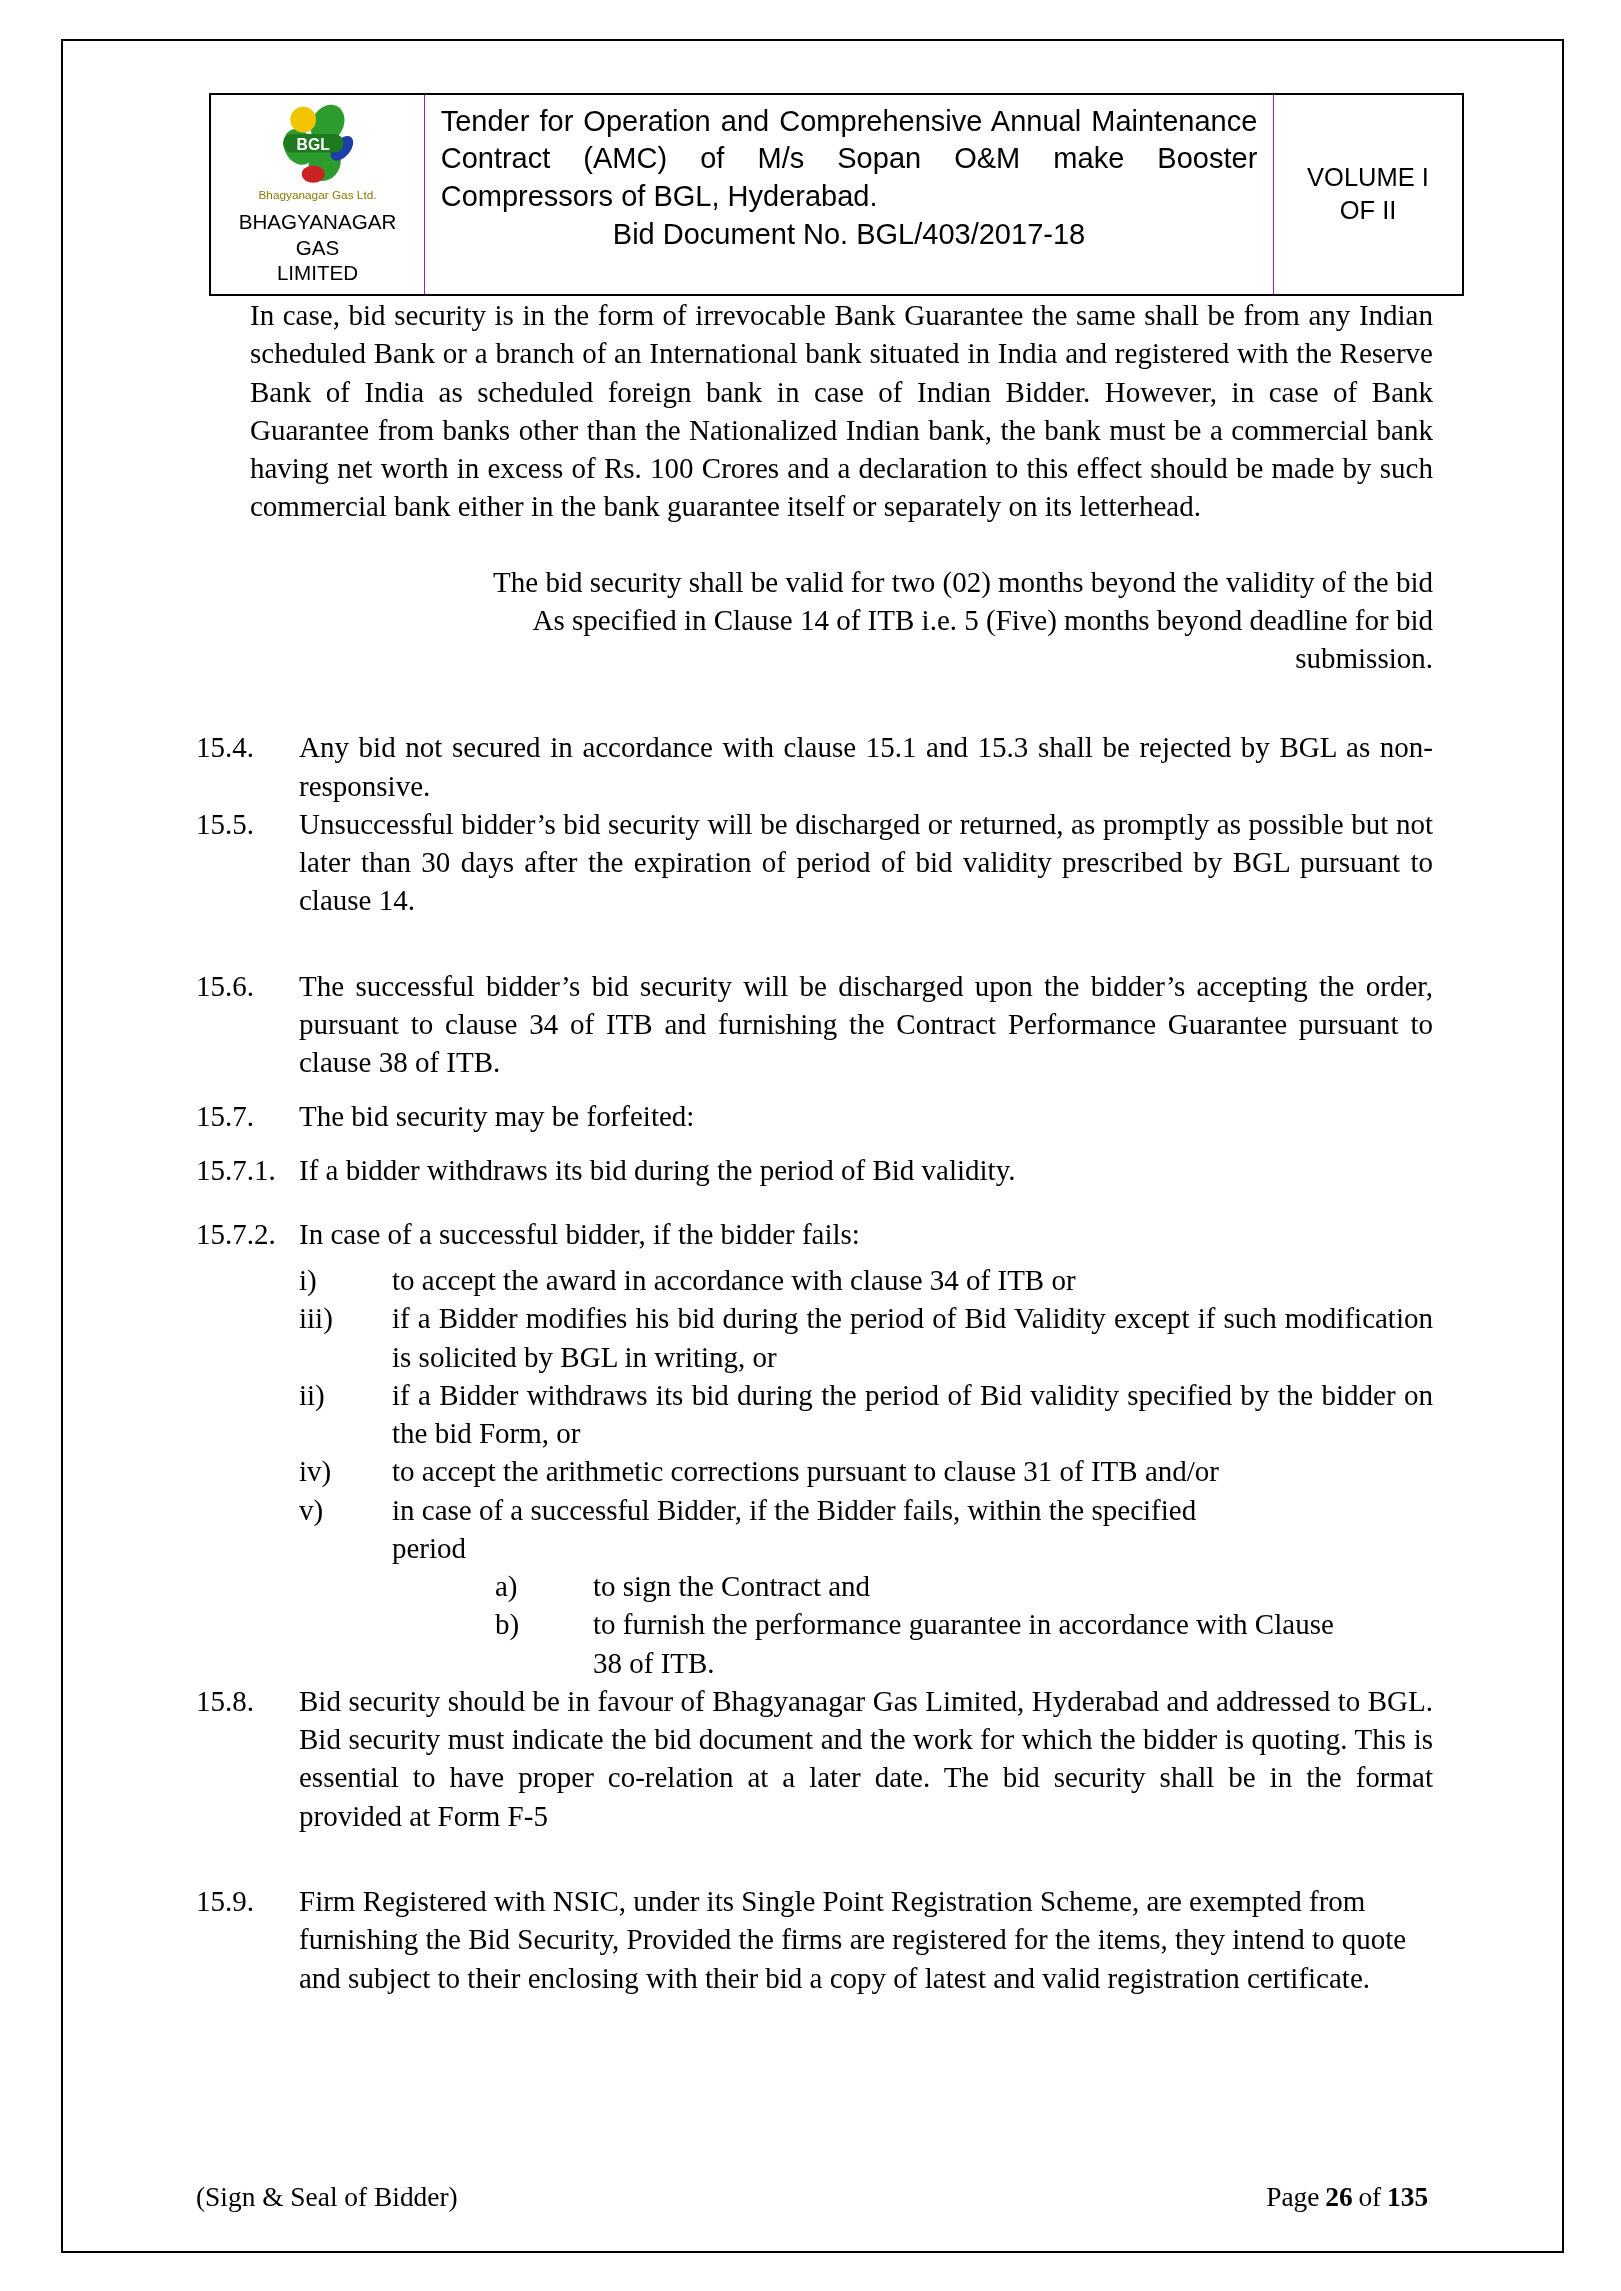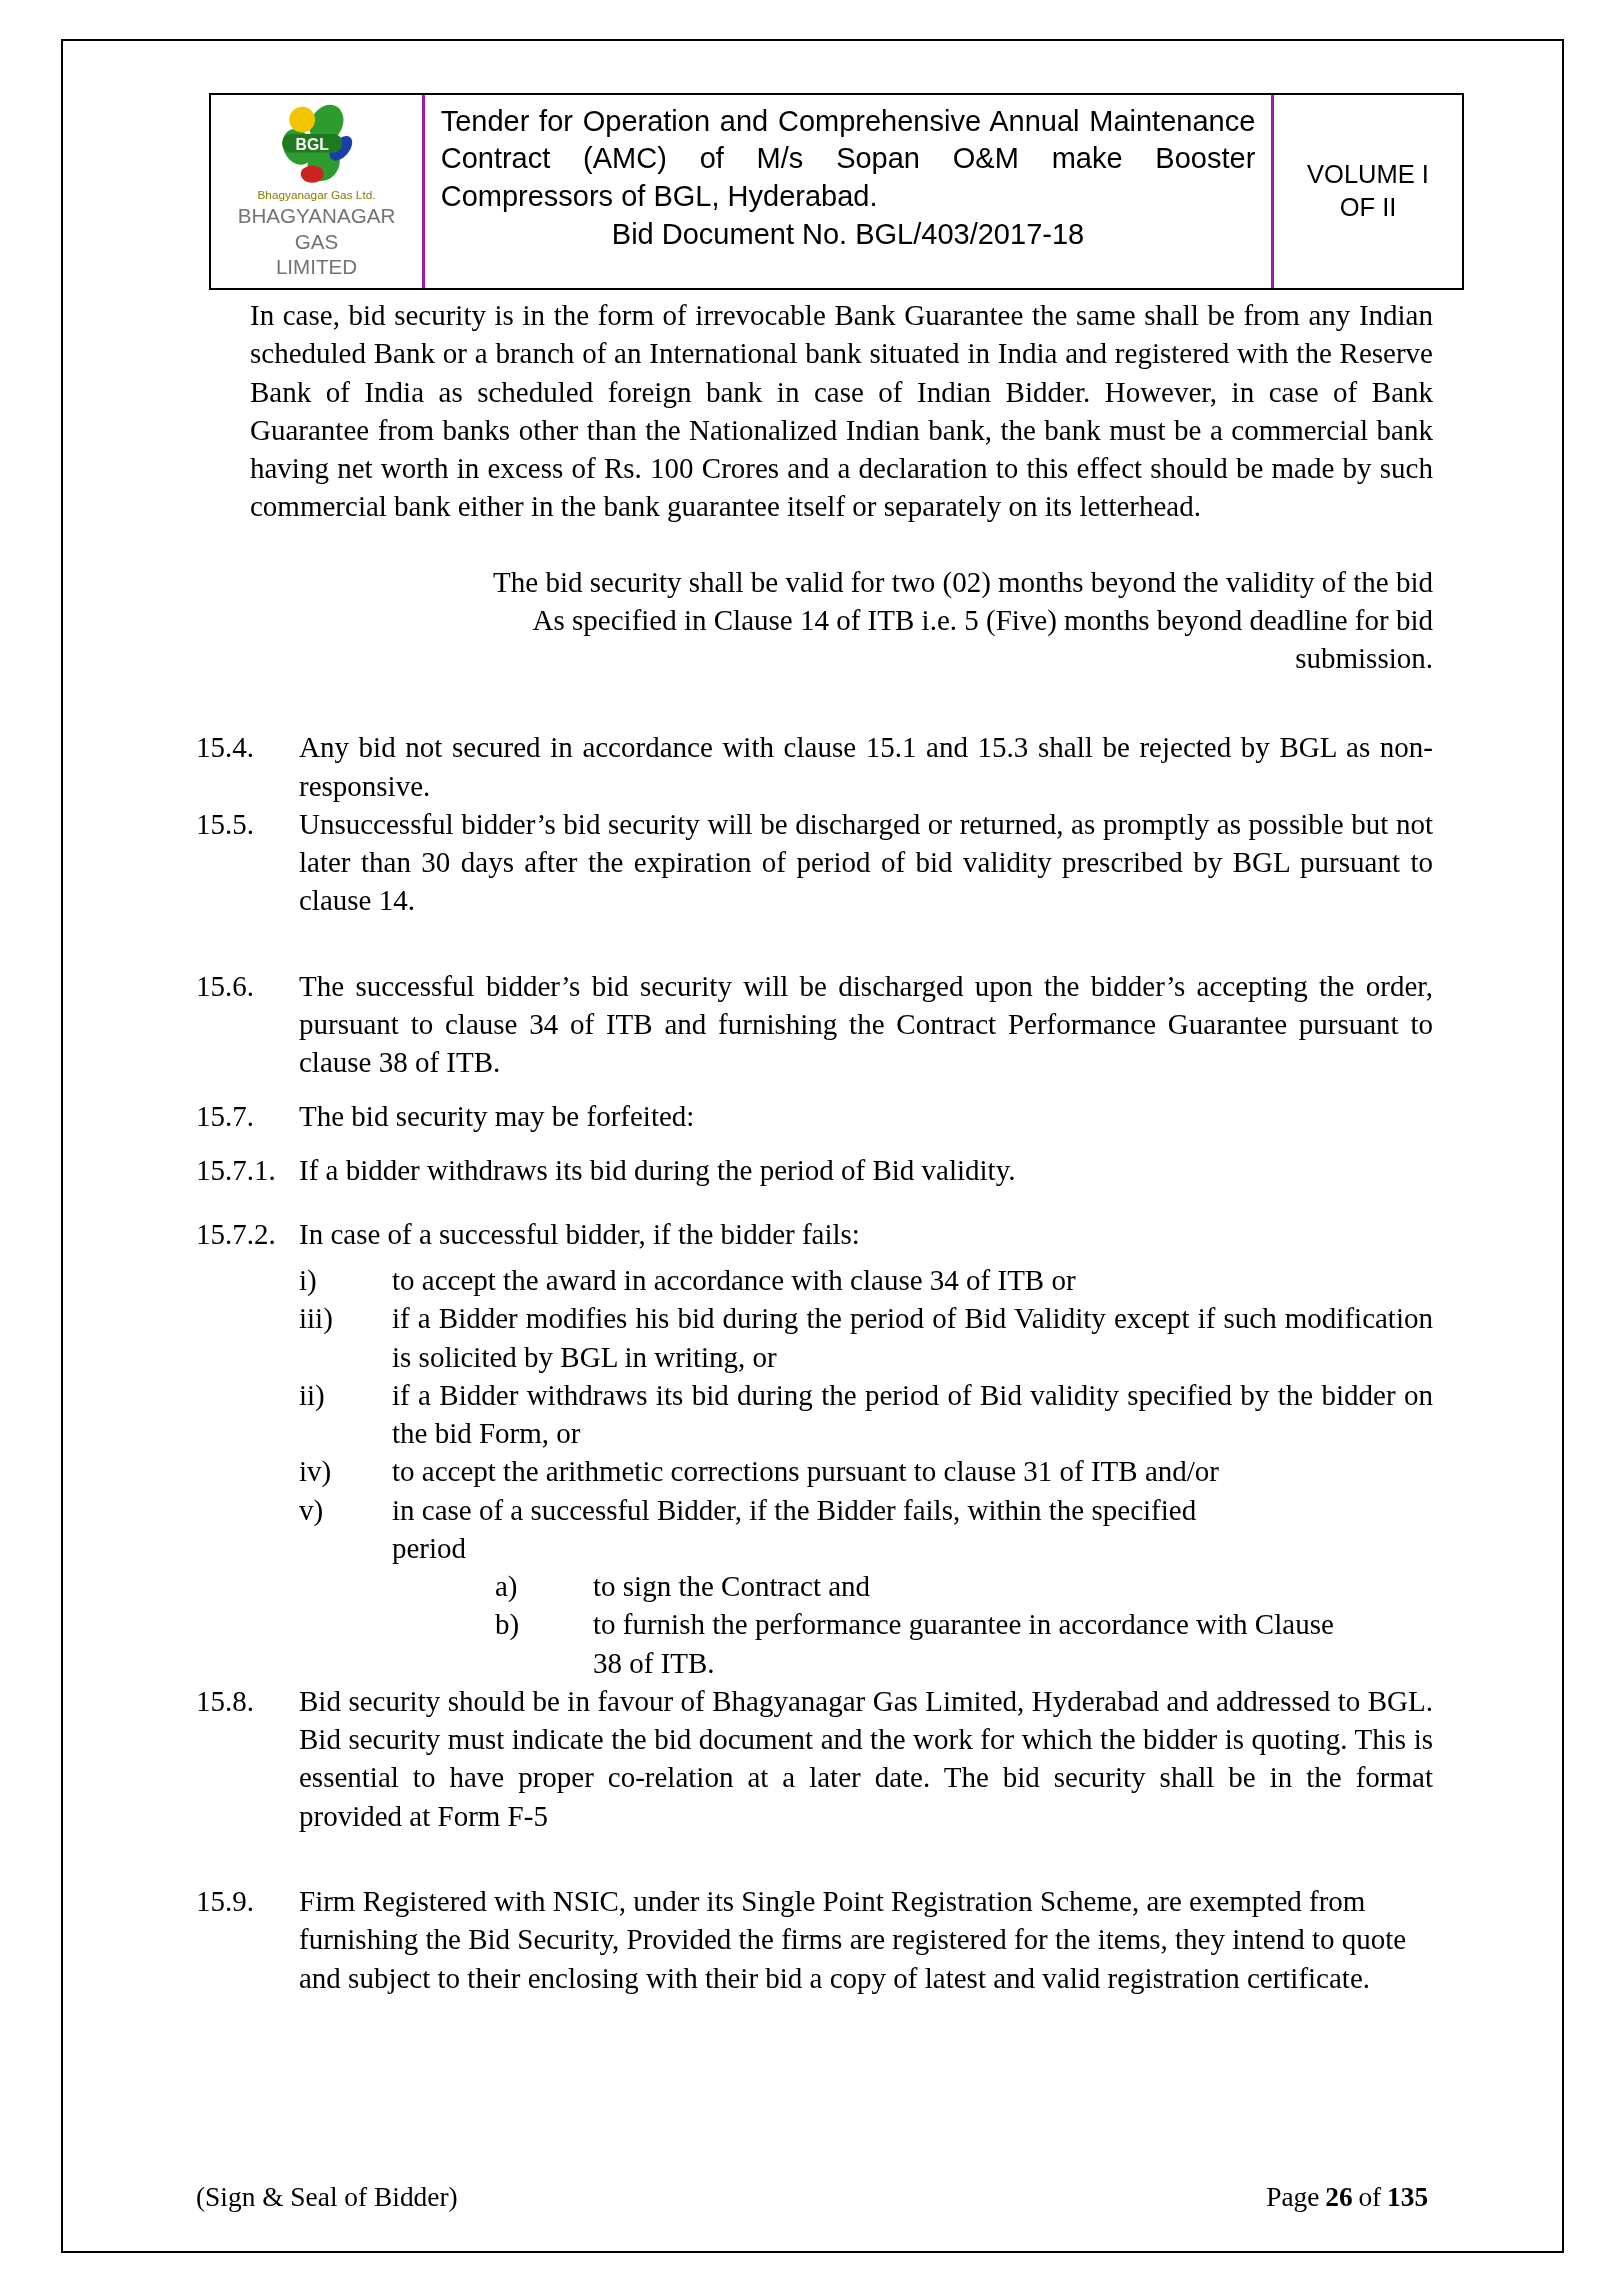--- a/index.html
+++ b/index.html
@@ -15,28 +15,28 @@
     position:absolute;left:61px;top:39px;right:57px;bottom:39px;
     border:2px solid #000;
   }
   
   .header-table{
     position:absolute;left:209px;top:93px;
     display:flex;align-items:stretch;
     border:2px solid #000;
     font-family:"Liberation Sans", sans-serif;
   }
-  .hcell{border-right:3px solid #a21caf;}
+  .hcell{border-right:1px solid #a21caf;}
   .hcell:last-child{border-right:none;}
   .logo-cell{
     width:214px;display:flex;flex-direction:column;align-items:center;
     justify-content:flex-start;padding:5.9px 3.9px 7.8px 3.9px;box-sizing:border-box;
   }
   .logo-subtext{font-size:11.8px;color:#8a7a00;line-height:1.1;margin-top:-2px;}
-  .org-name{font-size:20.6px;line-height:1.25;text-align:center;margin-top:1px;color:#737373;}
+  .org-name{font-size:20.6px;line-height:1.25;text-align:center;margin-top:7px;color:#000000;}
   .title-cell{
     width:849px;box-sizing:border-box;padding:7.8px 15.7px 9.8px 15.7px;
     font-size:29px;line-height:1.3;
   }
   .tender-title{text-align:justify;}
   .bid-doc{text-align:center;}
   .volume-cell{
     width:188px;display:flex;flex-direction:column;align-items:center;justify-content:center;
     font-size:25.5px;line-height:1.3;box-sizing:border-box;padding:3.9px;
   }

